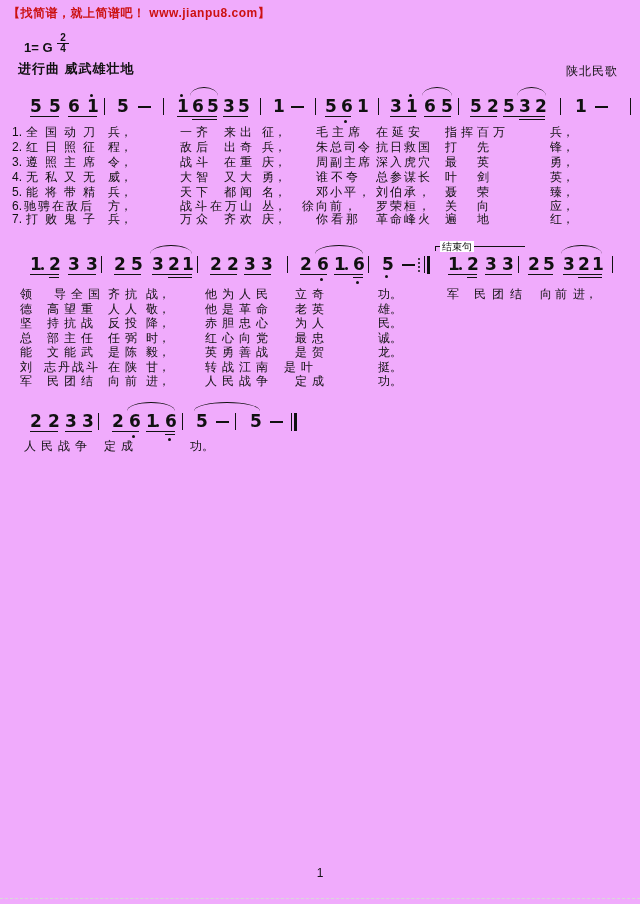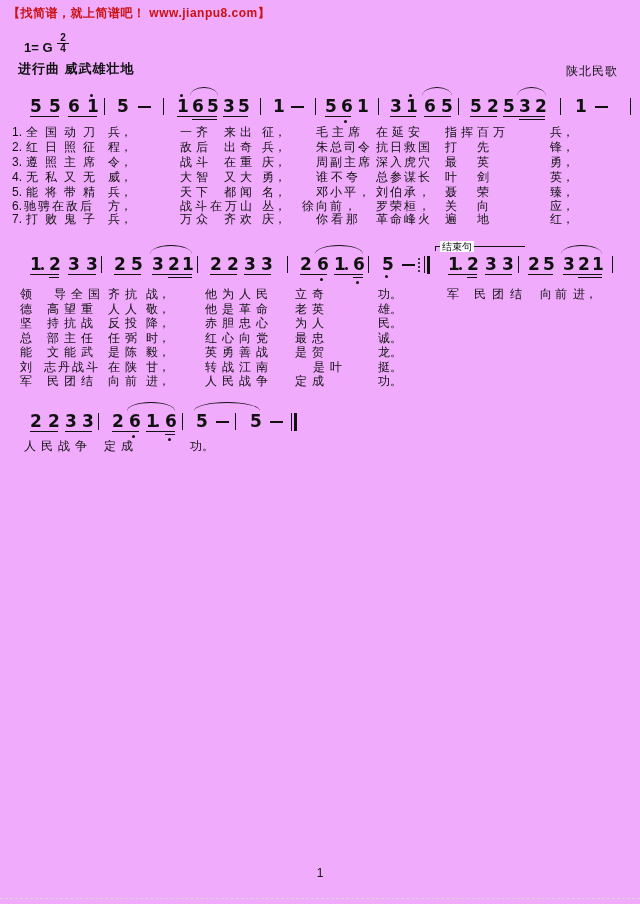--- a/index.html
+++ b/index.html
@@ -280,21 +280,21 @@
     <div class="lyr" style="left: 108px; top: 346px; letter-spacing: 5px;">是陈</div>
     <div class="lyr" style="left: 146px; top: 346px;">毅，</div>
     <div class="lyr" style="left: 205px; top: 346px; letter-spacing: 5px;">英勇善战</div>
     <div class="lyr" style="left: 295px; top: 346px; letter-spacing: 5px;">是贺</div>
     <div class="lyr" style="left: 378px; top: 346px;">龙。</div>
     <div class="lyr" style="left: 20px; top: 361px;">刘</div>
     <div class="lyr" style="left: 44px; top: 361px; letter-spacing: 2px;">志丹战斗</div>
     <div class="lyr" style="left: 108px; top: 361px; letter-spacing: 5px;">在陕</div>
     <div class="lyr" style="left: 146px; top: 361px;">甘，</div>
     <div class="lyr" style="left: 205px; top: 361px; letter-spacing: 5px;">转战江南</div>
-    <div class="lyr" style="left: 313px; top: 361px; letter-spacing: 5px;">是叶</div>
+    <div class="lyr" style="left: 284px; top: 361px; letter-spacing: 5px;">是叶</div>
     <div class="lyr" style="left: 378px; top: 361px;">挺。</div>
     <div class="lyr" style="left: 20px; top: 375px;">军</div>
     <div class="lyr" style="left: 47px; top: 375px; letter-spacing: 5px;">民团结</div>
     <div class="lyr" style="left: 108px; top: 375px; letter-spacing: 5px;">向前</div>
     <div class="lyr" style="left: 146px; top: 375px;">进，</div>
     <div class="lyr" style="left: 205px; top: 375px; letter-spacing: 5px;">人民战争</div>
     <div class="lyr" style="left: 295px; top: 375px; letter-spacing: 5px;">定成</div>
     <div class="lyr" style="left: 378px; top: 375px;">功。</div>
     <div class="note" style="left: 30px; top: 413px;">2</div>
     <div class="note" style="left: 48px; top: 413px;">2</div>

